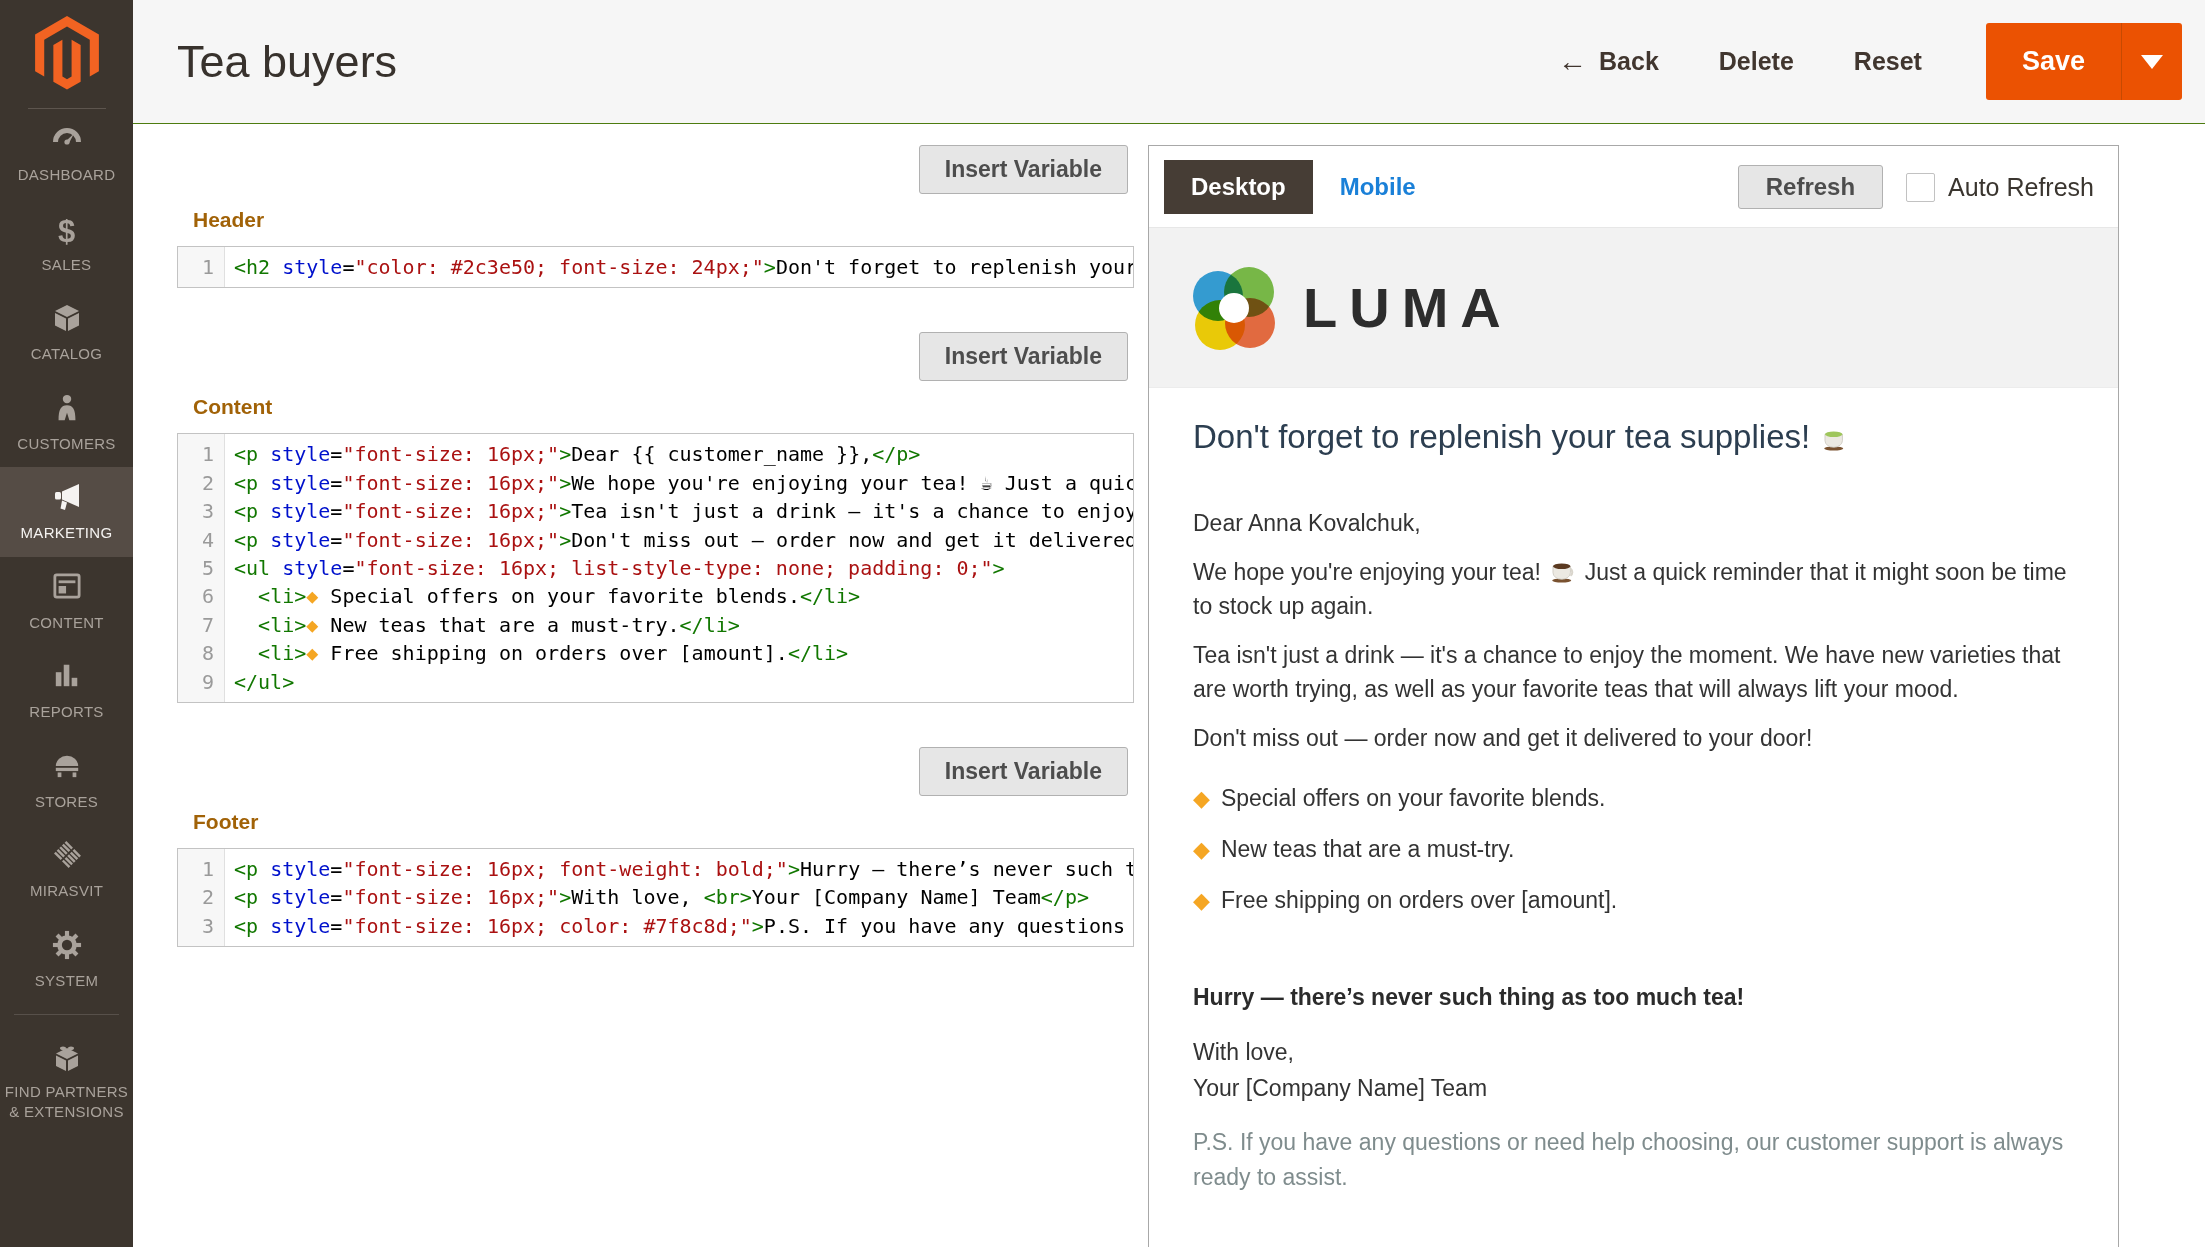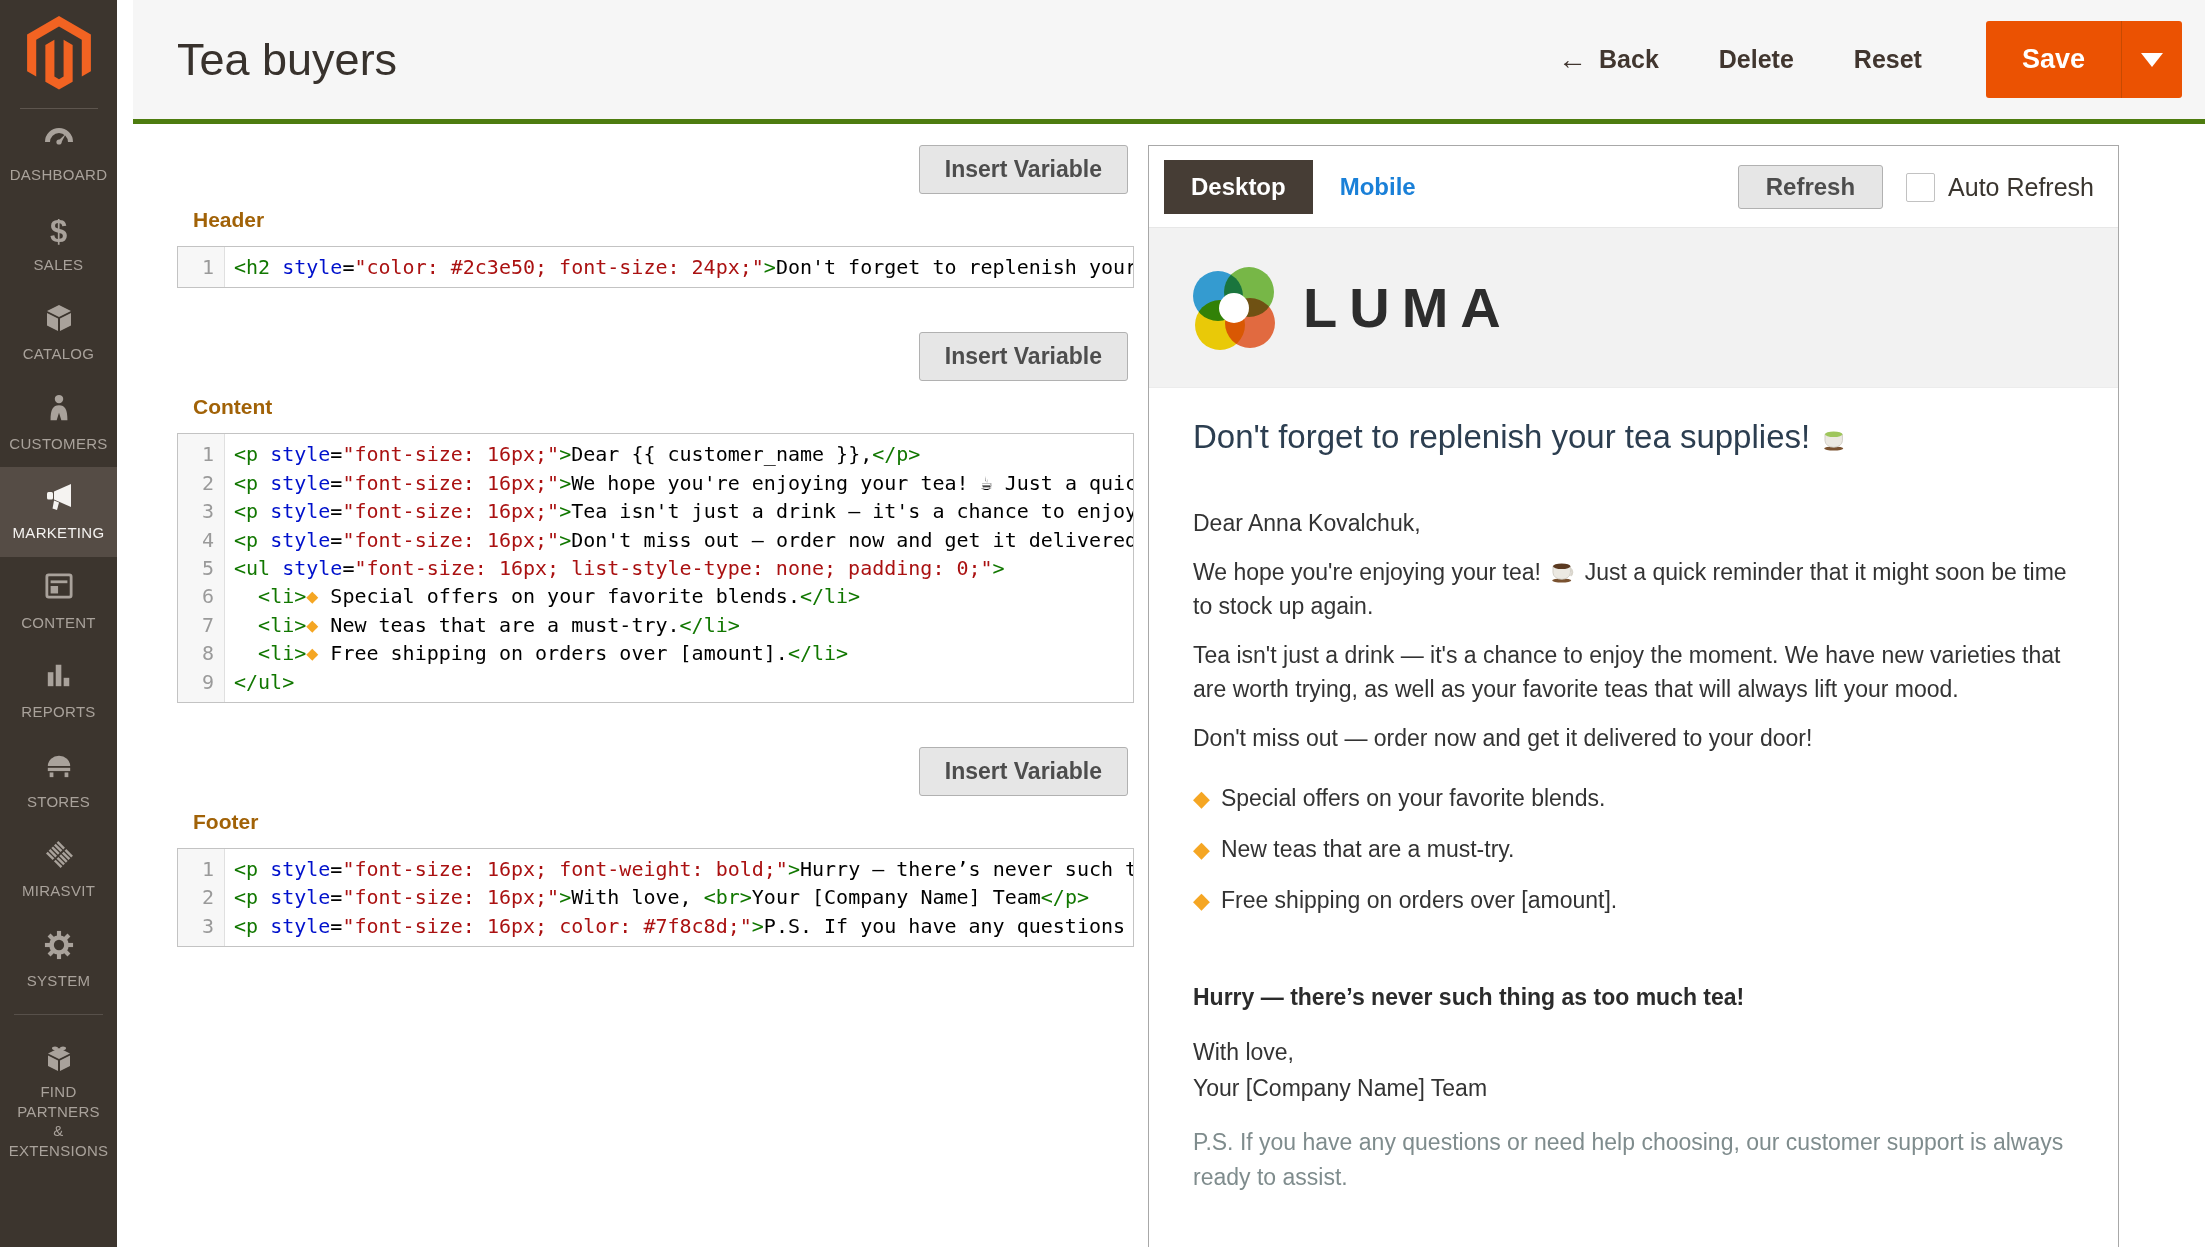--- a/index.html
+++ b/index.html
@@ -1,32 +1,32 @@
 <!DOCTYPE html>
 <html><head>
 <meta charset="utf-8">
 <style>
   * { box-sizing: border-box; margin: 0; padding: 0; }
   html,body { width: 2205px; height: 1247px; overflow: hidden; }
   body { font-family: "Liberation Sans", sans-serif; background: #fff; position: relative; }
 
   
-  .sidebar { position: absolute; left: 0; top: 0; width: 117px; height: 1247px; background: #3c352e; z-index: 5; }
+  .sidebar { position: absolute; left: 0; top: 0; width: 133px; height: 1247px; background: #3c352e; z-index: 5; }
   .logo-cell { padding: 16px 0 14px; text-align: center; }
   .logo-divider { width: 78px; height: 1px; background: #5d554e; margin: 0 auto; }
   .side-item { text-align: center; padding: 15px 4px 14px; cursor: pointer; color: #a9a29b; }
   .side-item.active { background: #554c45; color: #f5f3f1; }
   .side-icon { display: block; height: 36px; margin-bottom: 5px; color: inherit; }
   .side-icon svg { vertical-align: bottom; }
   .side-label { font-size: 15px; line-height: 1.3; letter-spacing: 0.3px; display: block; }
   .side-divider { height: 1px; background: #57504a; margin: 10px 14px 11px; }
   .dollar-glyph { font-size: 31px; font-weight: 700; line-height: 36px; font-family: "Liberation Sans", sans-serif; }
 
   
-  .topbar { margin-left: 133px; height: 124px; background: #f6f6f6; border-bottom: 5px solid #4d7c0f;
+  .topbar { margin-left: 133px; height: 124px; background: #f6f6f6; border-bottom: 1px solid #4d7c0f;
             display: flex; align-items: center; padding: 0 23px 0 44px; }
   .page-title { font-size: 45px; font-weight: 400; color: #38322d; }
   .topbar-actions { margin-left: auto; display: flex; align-items: center; gap: 60px; }
   .tb-action { font-size: 25px; font-weight: 700; color: #41362f; cursor: pointer; display: flex; align-items: center; gap: 12px; }
   .back-arrow { font-size: 29px; font-weight: 400; }
   .save-split { display: flex; margin-left: 4px; border-radius: 3px; overflow: hidden; }
   .save-main { background: #eb5202; color: #fff; border: none; font-family: inherit; font-size: 27px; font-weight: 700;
                height: 77px; padding: 0 36px; cursor: pointer; }
   .save-arrow { background: #eb5202; border: none; border-left: 1px solid #c64a02; width: 61px; cursor: pointer;
                 display: flex; align-items: center; justify-content: center; }

